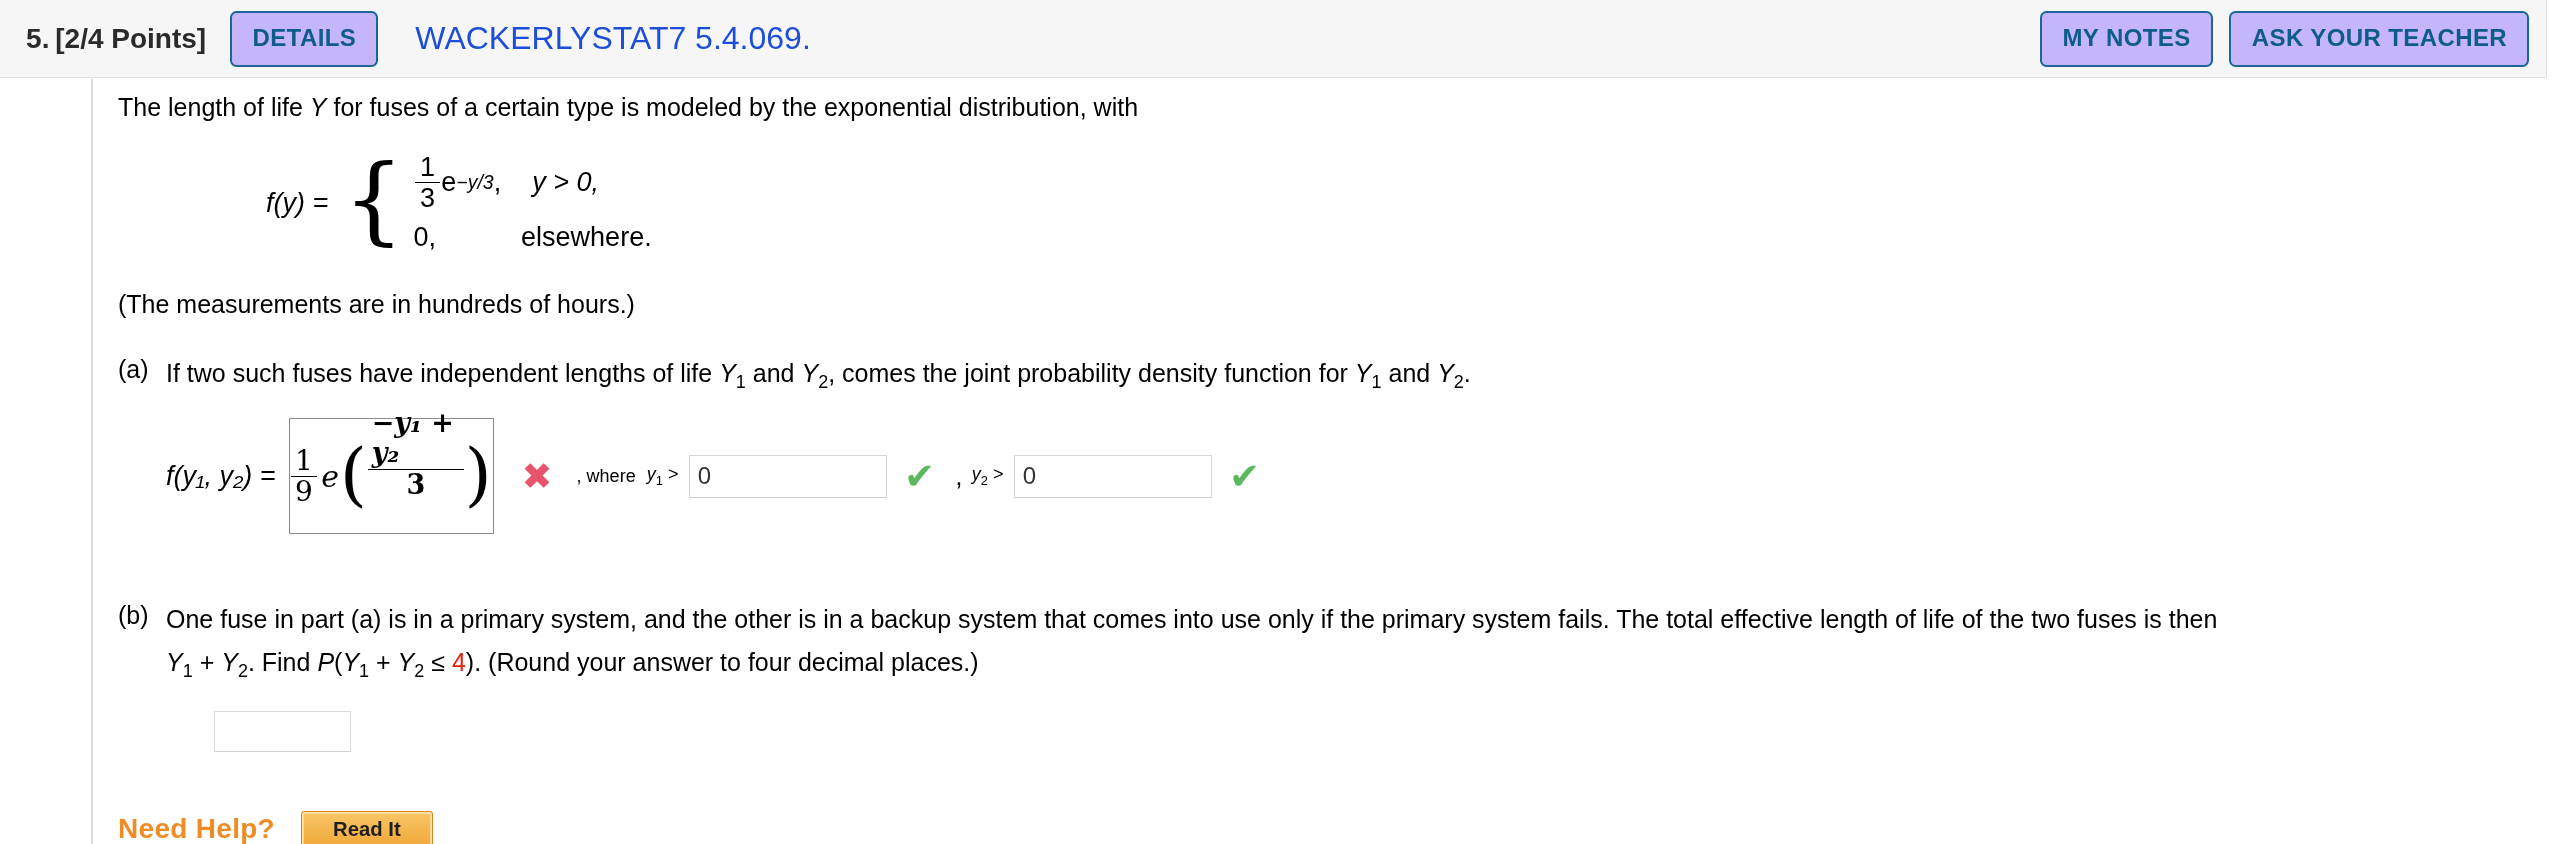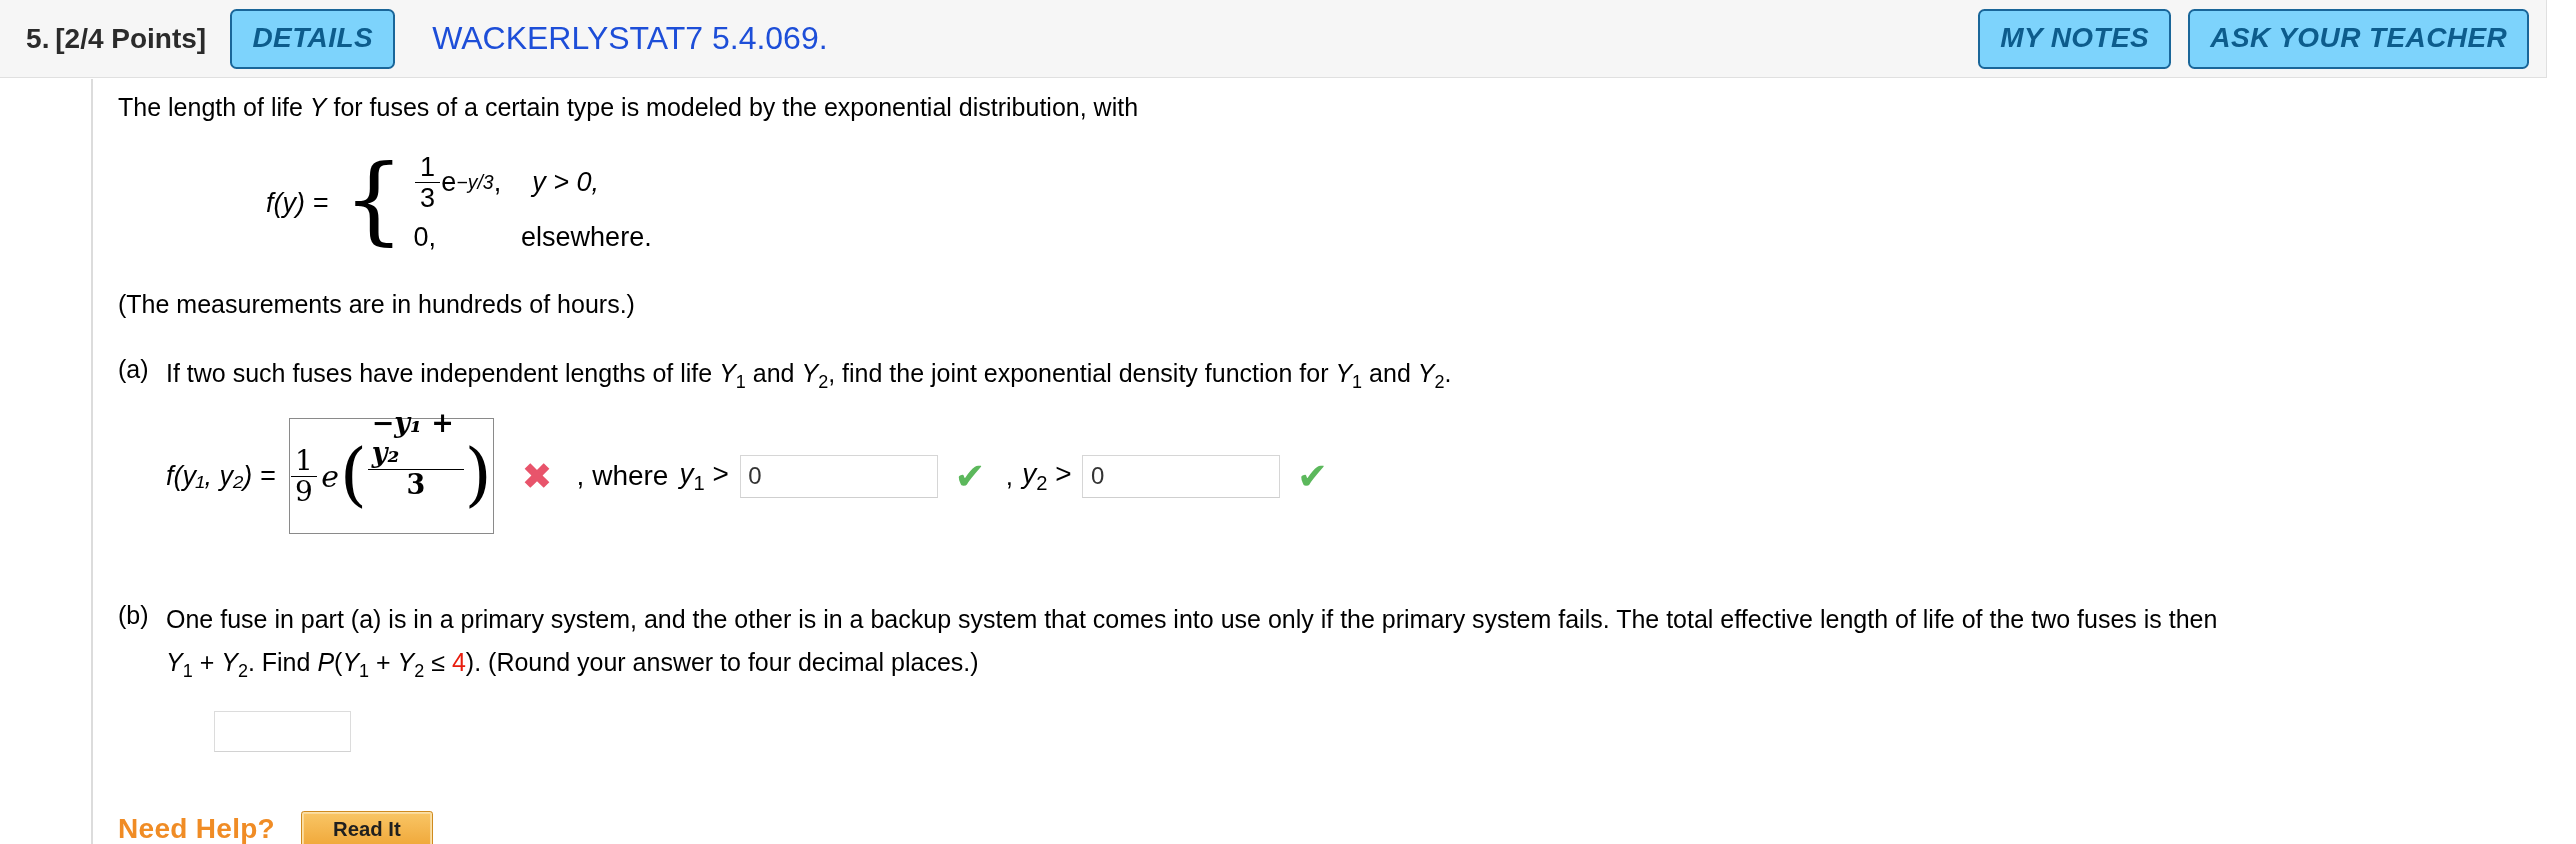--- a/index.html
+++ b/index.html
@@ -41,32 +41,31 @@
   .qpoints {
     font-size: 28px;
     font-weight: bold;
     color: #2b2b2b;
     white-space: nowrap;
     margin-right: 24px;
   }
   .hbtn {
     border: 2.8px solid #1a6699;
     border-radius: 6.5px;
-    background: #7dd3fc;
+    background: #c4b5fd;
     color: #0d5c8c;
-    font-size: 28px;
+    font-size: 24px;
     font-weight: bold;
     letter-spacing: 0.4px;
     padding: 13px 20.3px 15px 20.3px;
     margin-right: 16.6px;
     cursor: pointer;
     white-space: nowrap;
     font-family: "Liberation Sans", "DejaVu Sans", sans-serif;
     line-height: 1;
-    font-style: italic;
   }
   .qtitle {
     font-size: 32px;
     font-weight: normal;
     color: #1d4ed8;
     white-space: nowrap;
     margin-left: 20.3px;
   }
   .hspacer { flex: 1 1 auto; }
   .hbtn.last { margin-right: 20.3px; }
@@ -197,21 +196,21 @@
     user-select: none;
   }
   .checkmark {
     color: #5cb85c;
     font-size: 37px;
     font-weight: bold;
     margin: 0 20.3px 0 16.6px;
     line-height: 1;
     user-select: none;
   }
-  .wheretxt { font-size: 28px; margin-right: 11px; white-space: nowrap; }
+  .wheretxt { font-size: 18px; margin-right: 11px; white-space: nowrap; }
   input.ansfield {
     width: 198px;
     height: 43px;
     border: 0.9px solid #d6d6d6;
     border-bottom: 1.8px solid #cfcfcf;
     background: #fff;
     font-size: 24px;
     color: #333;
     padding: 1.8px 7.4px;
     font-family: "Liberation Sans", "DejaVu Sans", sans-serif;
@@ -311,21 +310,21 @@
           <span class="pw-cond2">elsewhere.</span>
         </div>
       </div>
     </div>
 
     <div class="ptext measure">(The measurements are in hundreds of hours.)</div>
 
     <div class="part">
       <div class="plabel">(a)</div>
       <div class="pbody">
-        <span>If two such fuses have independent lengths of life </span><i class="v">Y</i><sub>1</sub><span> and </span><i class="v">Y</i><sub>2</sub><span>, find the joint exponential density function for </span><i class="v">Y</i><sub>1</sub><span> and </span><i class="v">Y</i><sub>2</sub><span>.</span>
+        <span>If two such fuses have independent lengths of life </span><i class="v">Y</i><sub>1</sub><span> and </span><i class="v">Y</i><sub>2</sub><span>, comes the joint probability density function for </span><i class="v">Y</i><sub>1</sub><span> and </span><i class="v">Y</i><sub>2</sub><span>.</span>
       </div>
     </div>
 
     <div class="ansrow">
       <span class="fl"><i class="v">f</i><i class="v">(y₁, y₂) =</i></span>
 
       <div class="mathbox">
         <div class="mexpr">
           <span class="frac">
             <span class="num">1</span>

